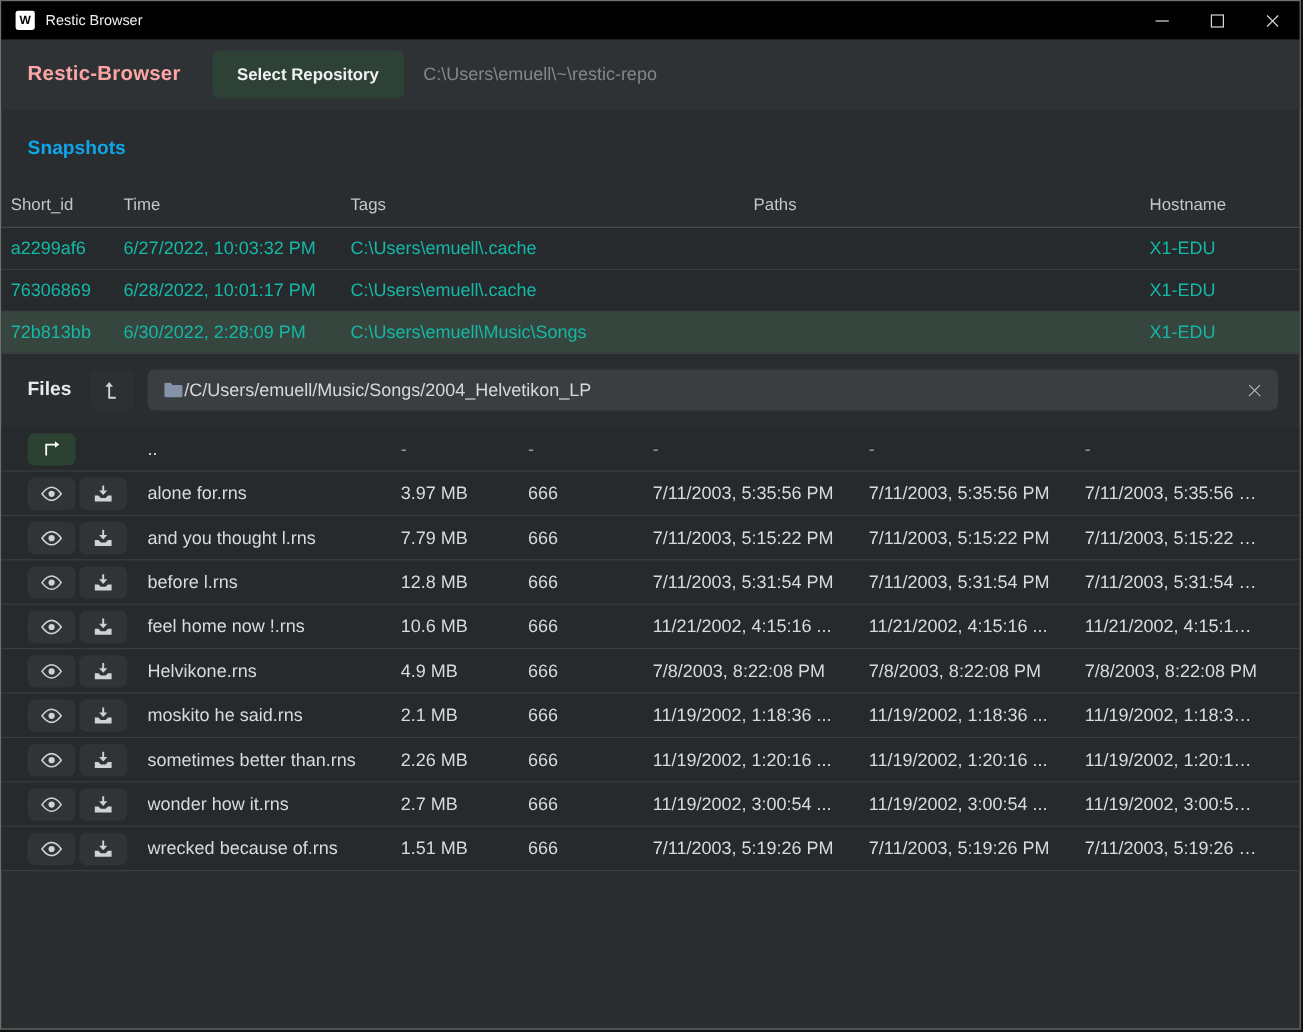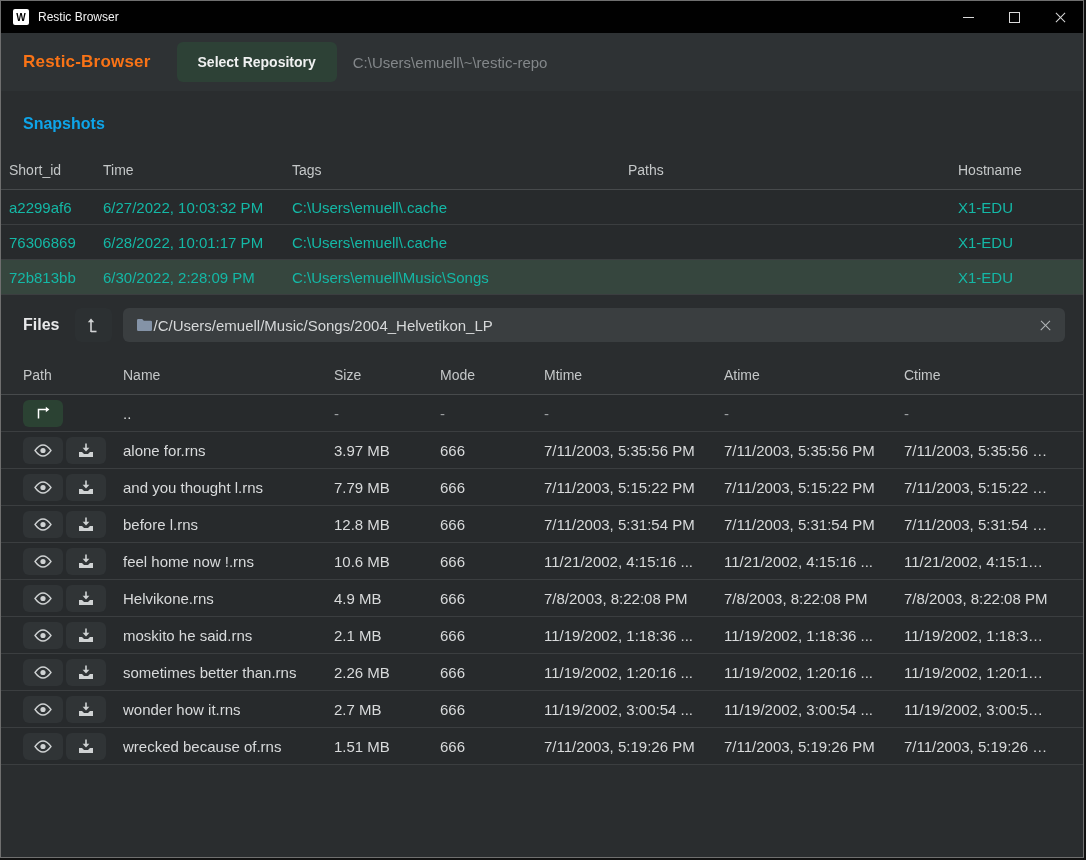--- a/index.html
+++ b/index.html
@@ -17,21 +17,21 @@
   .win-btn{width:46px;height:100%;display:flex;align-items:center;justify-content:center;color:#d9d9d9;cursor:pointer;}
   .glyph-min{width:11px;height:1px;background:#d9d9d9;display:block;}
   .glyph-max{width:9px;height:9px;border:1px solid #d9d9d9;display:block;}
   .glyph-close{position:relative;width:11px;height:11px;display:block;}
   .glyph-close::before,.glyph-close::after{content:"";position:absolute;left:-1px;top:5px;width:13px;height:1px;background:#d9d9d9;}
   .glyph-close::before{transform:rotate(45deg);}
   .glyph-close::after{transform:rotate(-45deg);}
 
   
   .header-bar{height:58px;background:#2e3234;display:flex;align-items:center;padding:0 22px;box-sizing:border-box;}
-  .app-name{color:#f97316;font-size:17px;font-weight:700;letter-spacing:.2px;}
+  .app-name{color:#fca5a5;font-size:17px;font-weight:700;letter-spacing:.2px;}
   .select-repo{margin-left:26px;background:#2d4136;color:#f0f1f1;font-weight:700;font-size:14px;
                border:none;border-radius:6px;padding:12px 21px;font-family:inherit;cursor:pointer;}
   .repo-path{margin-left:16px;color:#83878a;font-size:15px;}
 
   
   .section-title{color:#0ea5e9;font-size:16px;font-weight:700;padding:24px 22px 18px;}
 
   
   .grid-snap{display:grid;grid-template-columns:94px 189px 336px 330px 1fr;padding:0 8px;align-items:center;}
   .thead{height:38px;border-bottom:1px solid #474a4c;}
@@ -143,30 +143,20 @@
     </button>
     <div class="path-bar">
       <svg width="17" height="14" viewBox="0 0 17 14">
         <path d="M1 2.2 Q1 1 2.2 1 H6.2 L7.8 2.8 H14.8 Q16 2.8 16 4 V11.8 Q16 13 14.8 13 H2.2 Q1 13 1 11.8 Z" fill="#8493a7"></path>
       </svg>
       <span class="path-text">/C/Users/emuell/Music/Songs/2004_Helvetikon_LP</span>
       <span class="clear-x"></span>
     </div>
   </div>
 
-  <div class="grid-files thead">
-
-  <span class="th">Path</span>
-      <span class="th">Name</span>
-      <span class="th">Size</span>
-      <span class="th">Mode</span>
-      <span class="th">Mtime</span>
-      <span class="th">Atime</span>
-      <span class="th">Ctime</span>
-    </div>
 
   <div class="grid-files file-row">
     <span class="actions">
       <button class="icon-btn green">
         <svg width="18" height="14" viewBox="0 0 18 14">
           <path d="M4.5 12.5 V3.5 H13" stroke="#fff" stroke-width="1.5" fill="none"></path>
           <path d="M11.8 0.8 L15.4 3.5 L11.8 6.2 Z" fill="#fff"></path>
         </svg>
       </button>
     </span>

